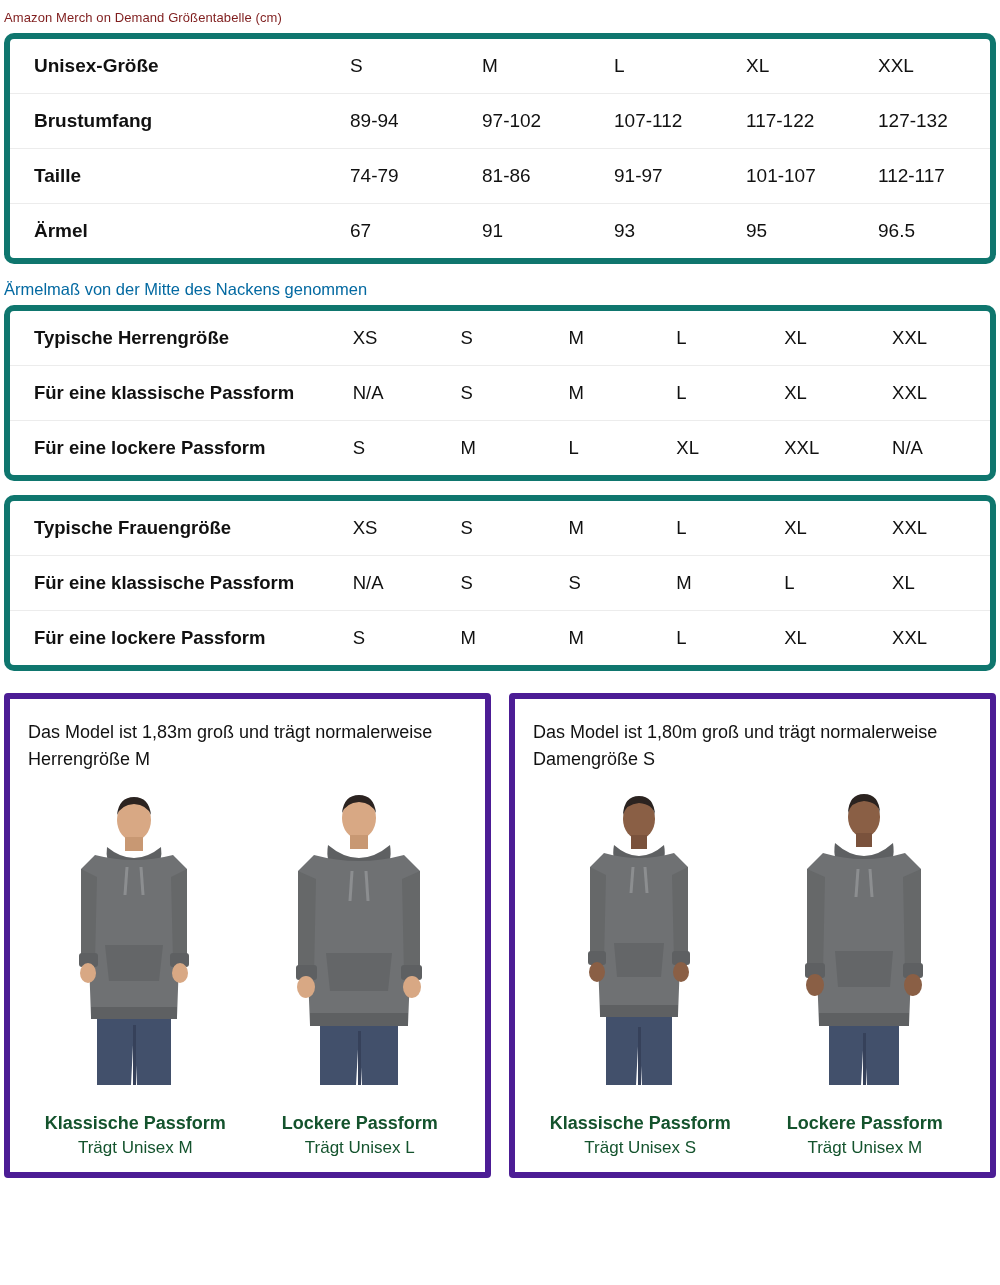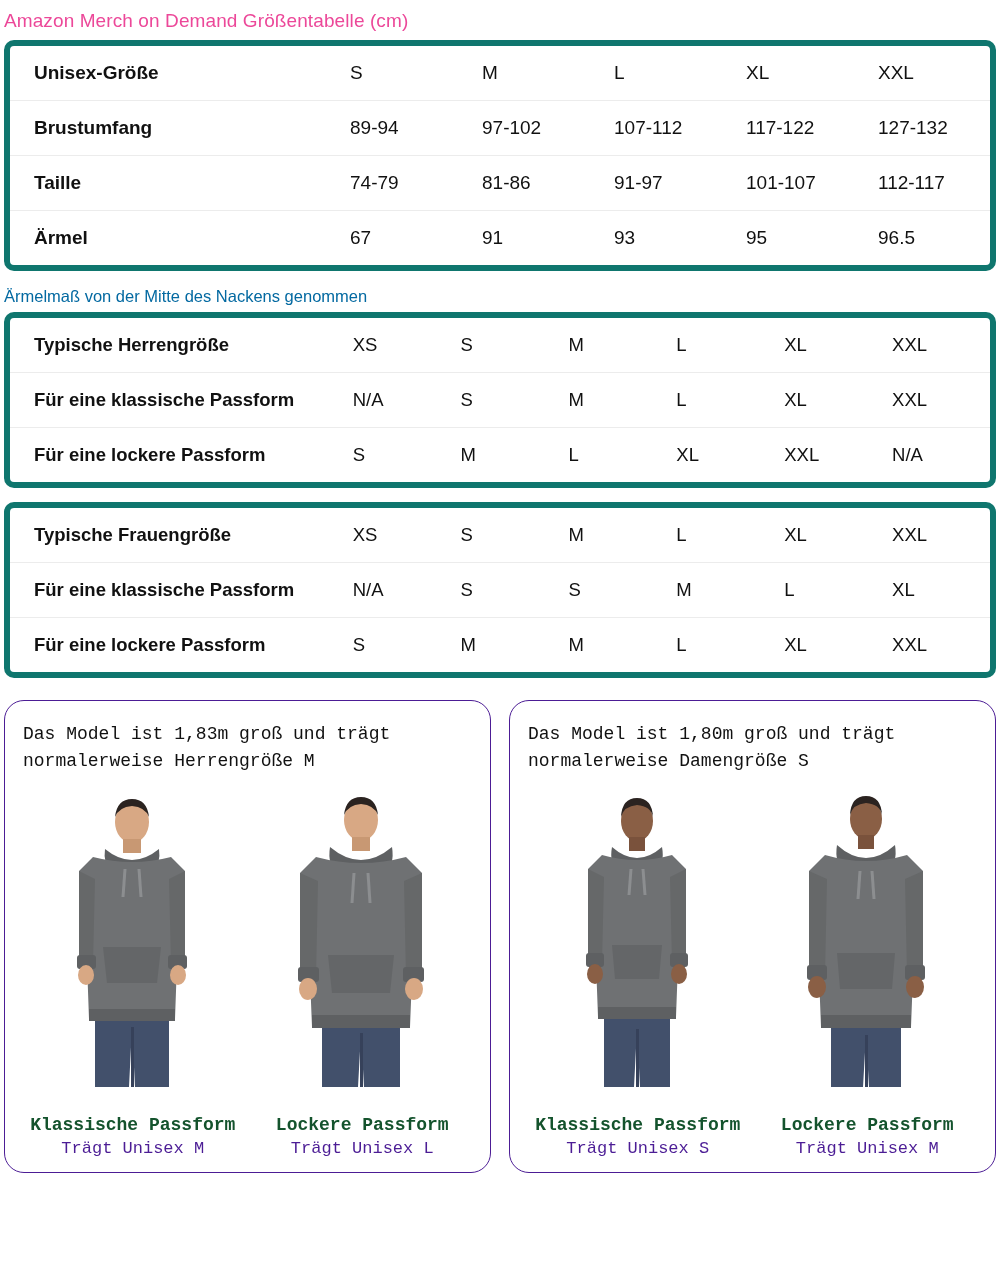--- a/index.html
+++ b/index.html
@@ -10,22 +10,22 @@
   body {
     width: 1000px;
     min-height: 1285px;
     font-family: "Liberation Sans", sans-serif;
     color: #111111;
     -webkit-font-smoothing: antialiased;
   }
   .page { width: 1000px; padding: 0; }
 
   .page-title {
-    font-size: 19px;
-    color: #ec4899;
+    font-size: 13px;
+    color: #7f1d1d;
     padding: 10px 4px 8px 4px;
     font-weight: 400;
     letter-spacing: 0.1px;
   }
 
   .card {
     border: 6px solid #0f766e;
     border-radius: 10px;
     margin: 0 4px 0 4px;
     overflow: hidden;
@@ -73,25 +73,24 @@
 
   .gap { height: 14px; }
 
   .models {
     display: flex;
     gap: 18px;
     margin: 22px 4px 10px 4px;
   }
   .model-card {
     flex: 1 1 0;
-    border: 1px solid #4c1d95;
-    border-radius: 20px;
+    border: 6px solid #4c1d95;
+    border-radius: 4px;
     padding: 20px 18px 14px 18px;
     background: #fff;
-    font-family: Liberation Mono, monospace;
   }
   .model-caption {
     font-size: 18px;
     line-height: 1.5;
     color: #111;
     margin-bottom: 12px;
   }
   .figures {
     display: flex;
     justify-content: space-around;
@@ -115,21 +114,21 @@
   .fig-label {
     font-weight: 700;
     font-size: 18px;
     margin-top: 28px;
     color: #14532d;
     text-align: left;
   }
   .fig-sub {
     font-size: 17px;
     margin-top: 4px;
-    color: #4c1d95;
+    color: #14532d;
     text-align: center;
   }
   svg.model-svg { display: block; }
 </style>
 </head>
 <body>
 
 <div class="page">
 
   <div class="page-title">Amazon Merch on Demand Größentabelle (cm)</div>

